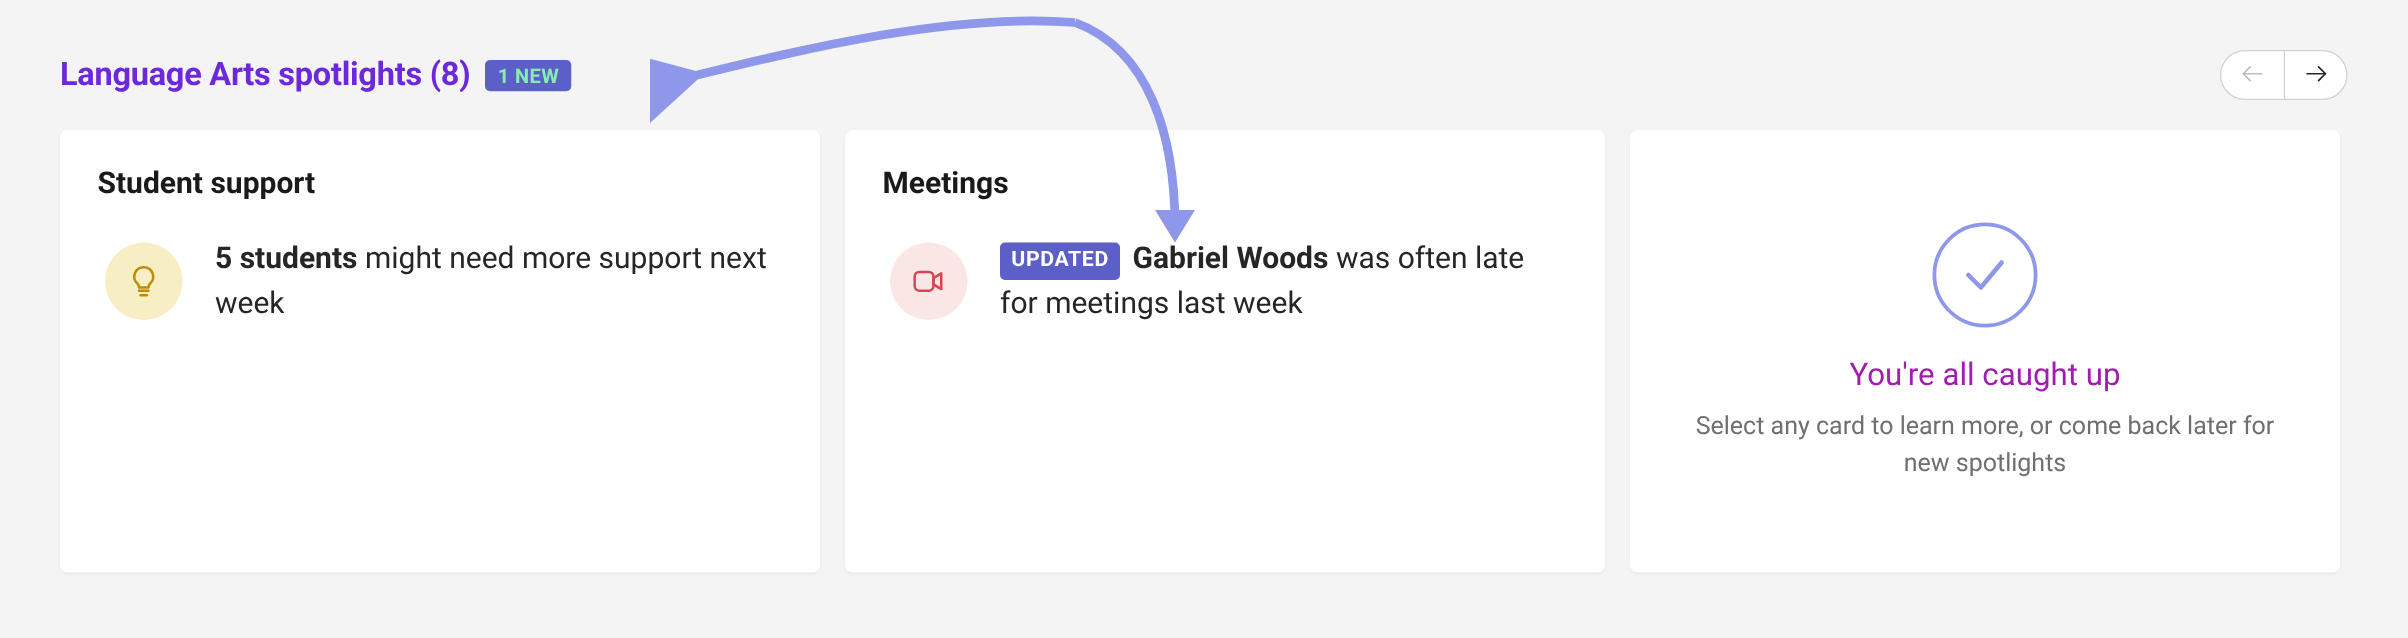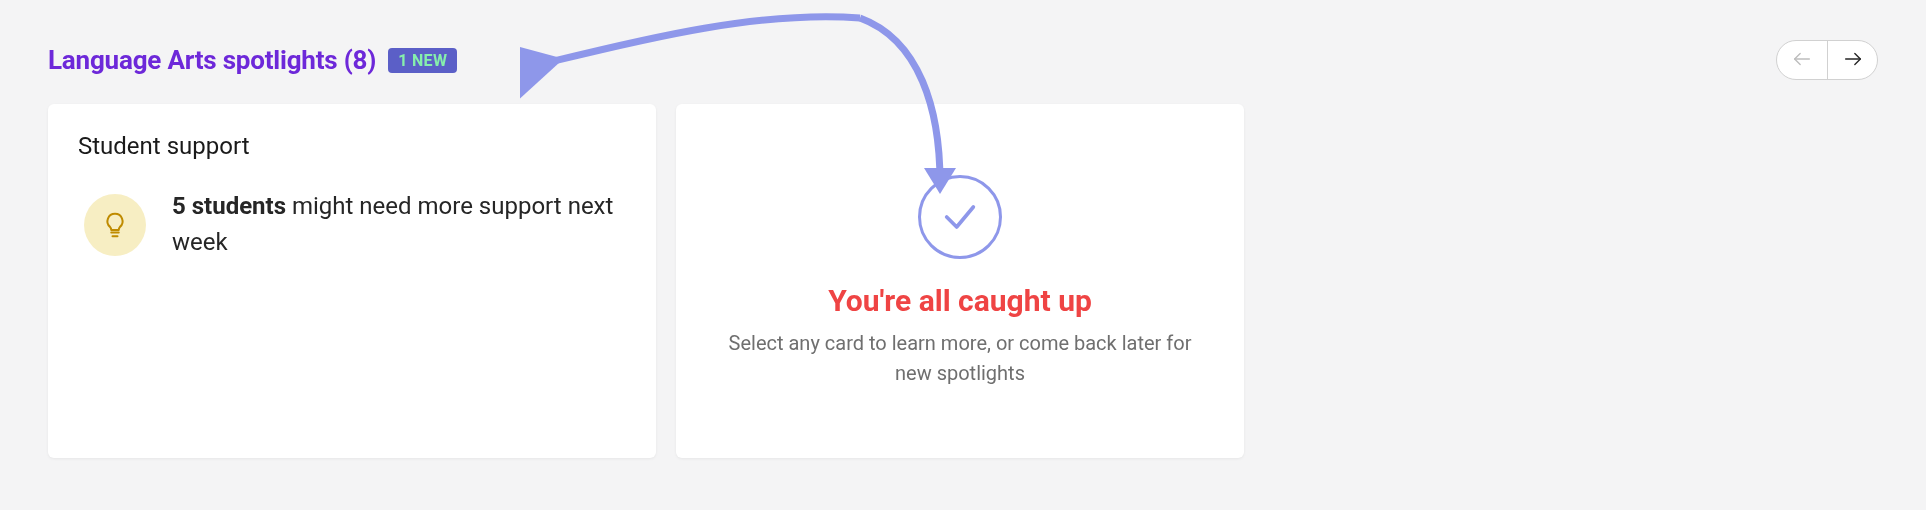--- a/index.html
+++ b/index.html
@@ -91,21 +91,21 @@
       height: 354px;
       display: flex;
       flex-direction: column;
       align-items: center;
       justify-content: center;
       text-align: center;
       padding: 30px 40px;
     }
     .card-title {
       font-size: 24px;
-      font-weight: 400;
+      font-weight: 700;
       color: #1a1a1a;
       margin-bottom: 28px;
     }
     .card-body {
       display: flex;
       align-items: center;
       gap: 26px;
       padding-left: 6px;
     }
     .icon-circle {
@@ -149,23 +149,23 @@
       width: 84px;
       height: 84px;
       border: 3px solid #8e97ea;
       border-radius: 50%;
       display: flex;
       align-items: center;
       justify-content: center;
       margin-bottom: 24px;
     }
     .caught-up-title {
-      font-size: 30px;
-      font-weight: 700;
-      color: #ef4444;
+      font-size: 25px;
+      font-weight: 400;
+      color: #a21caf;
       margin-bottom: 10px;
     }
     .caught-up-sub {
       font-size: 20px;
       color: #6f6f6f;
       line-height: 1.5;
     }
     .annotation-arrow {
       position: absolute;
       pointer-events: none;
@@ -212,20 +212,35 @@
             <path d="M10 21h4"></path>
             <path d="M12 3a6 6 0 0 0-4 10.5c.7.8 1 1.5 1 2.5h6c0-1 .3-1.7 1-2.5A6 6 0 0 0 12 3z"></path>
           </svg>
         </div>
         <div class="card-text">
           <span class="bold">5 students</span><span> might need more support next week</span>
         </div>
       </div>
     </div>
 
+    <div class="card card-b">
+      <div class="card-title">Meetings</div>
+      <div class="card-body">
+        <div class="icon-circle pink">
+          <svg width="30" height="30" viewBox="0 0 24 24" fill="none" stroke="#d74654" stroke-width="1.6" stroke-linecap="round" stroke-linejoin="round">
+            <rect x="3" y="6" width="12" height="12" rx="3"></rect>
+            <path d="M15 10l5-3v10l-5-3z"></path>
+          </svg>
+        </div>
+        <div class="card-text">
+          <span class="updated-badge">UPDATED</span>
+          <span class="bold">Gabriel Woods</span><span> was often late for meetings last week</span>
+        </div>
+      </div>
+    </div>
 
     <div class="card card-c">
       <div class="caught-up-icon">
         <svg width="40" height="40" viewBox="0 0 24 24" fill="none" stroke="#8e97ea" stroke-width="2.2" stroke-linecap="round" stroke-linejoin="round">
           <polyline points="4 12 10 18 20 6"></polyline>
         </svg>
       </div>
       <div class="caught-up-title">You're all caught up</div>
       <div class="caught-up-sub">Select any card to learn more, or come back later for new spotlights</div>
     </div>

